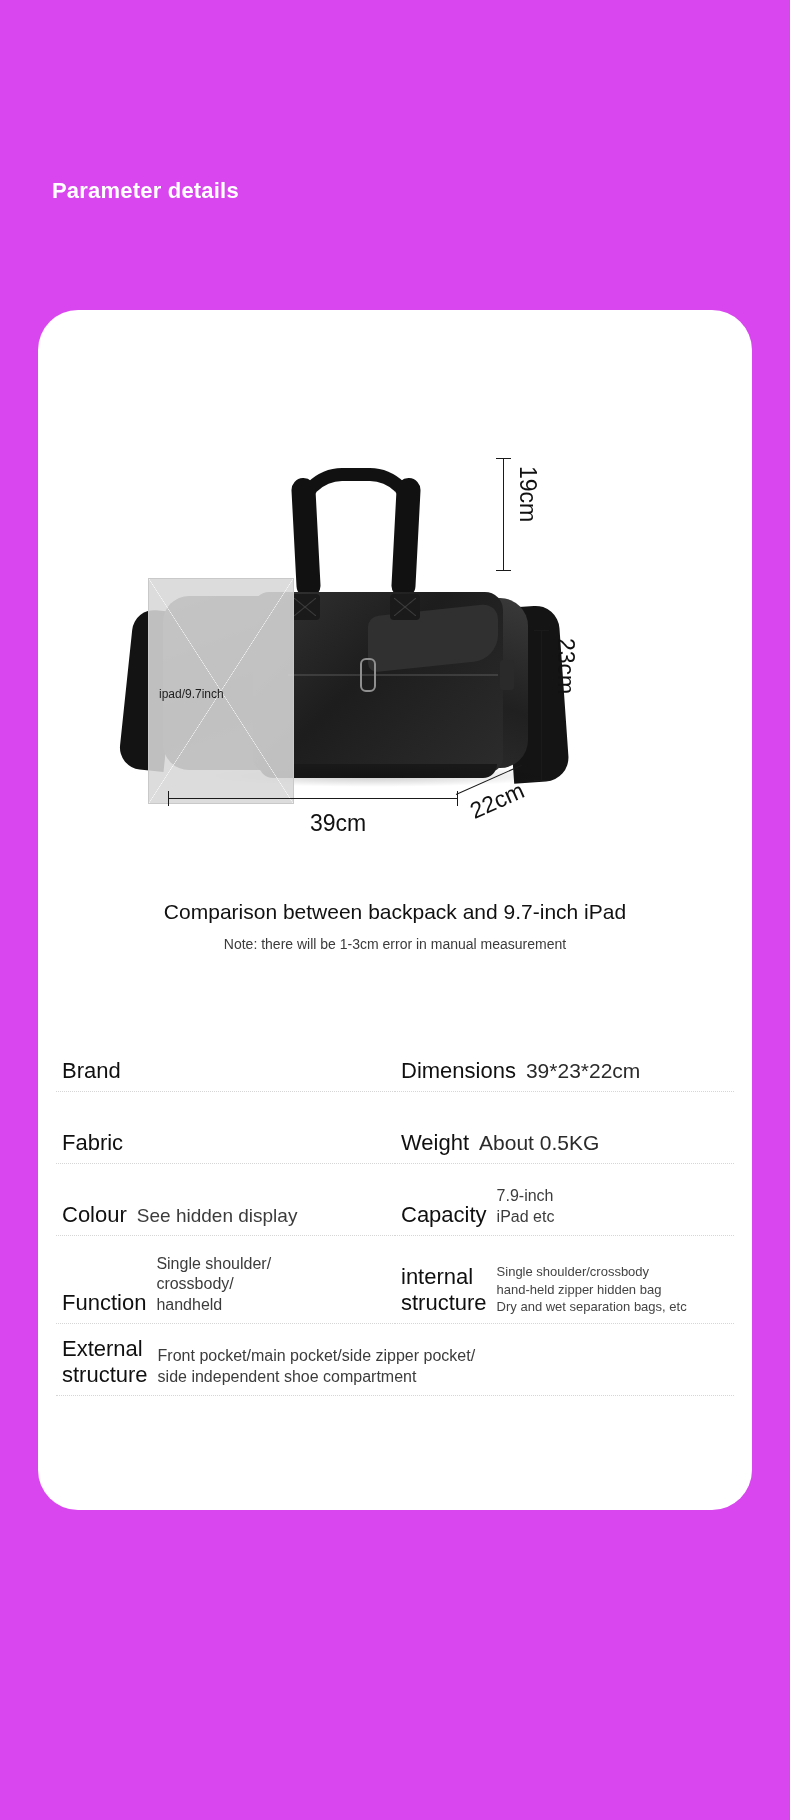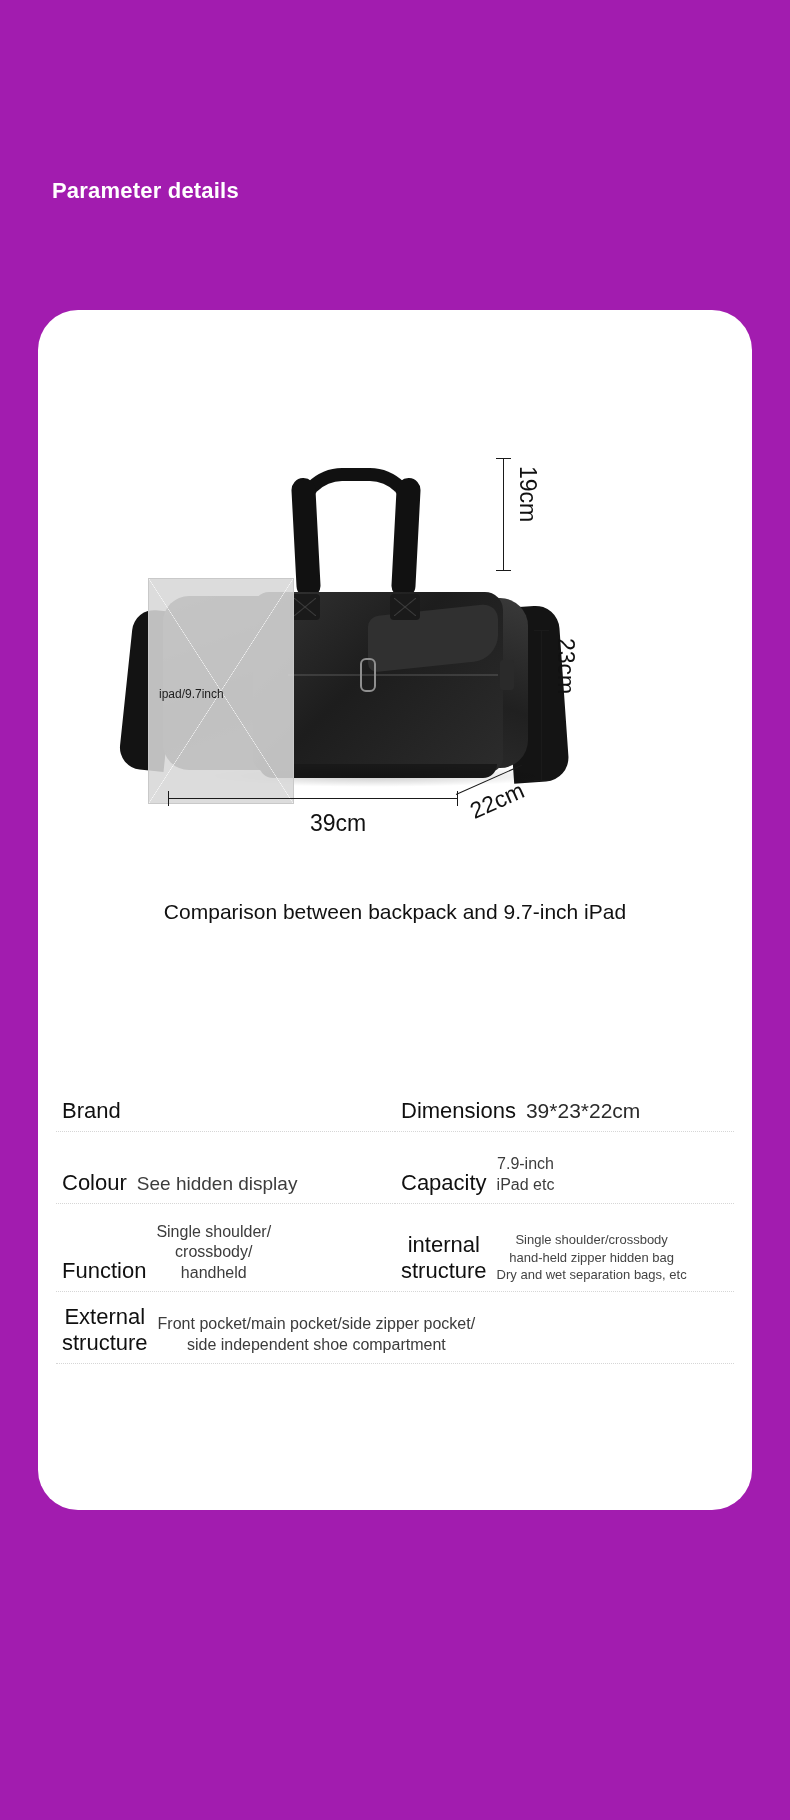--- a/index.html
+++ b/index.html
@@ -11,21 +11,21 @@
     width: 790px;
     height: 1820px;
     position: relative;
     font-family: "Liberation Sans", sans-serif;
     overflow: hidden;
   }
 
   .page {
     position: absolute;
     inset: 0;
-    background: #a21caf;
+    background: #d946ef;
   }
 
   
   .section-title {
     position: absolute;
     left: 52px;
     top: 178px;
     color: #ffffff;
     font-size: 22px;
     font-weight: bold;
@@ -275,23 +275,22 @@
     width: 714px;
     text-align: center;
     color: #3b3b3b;
     font-size: 14px;
   }
 
   
   .spec-table {
     position: absolute;
     left: 18px;
-    top: 750px;
+    top: 710px;
     width: 678px;
-    text-align: center;
   }
   .spec-row {
     display: flex;
     width: 100%;
   }
   .spec-cell {
     display: flex;
     align-items: flex-end;
     box-sizing: border-box;
     border-bottom: 1px dotted #d6d6d6;
@@ -382,35 +381,46 @@
 
       <div class="mline h-39"></div>
       <div class="mline h-39-cap-l"></div>
       <div class="mline h-39-cap-r"></div>
       <div class="dim-label lbl-39">39cm</div>
 
       <div class="mline d-22"></div>
       <div class="dim-label lbl-22">22cm</div>
 
       <div class="caption">Comparison between backpack and 9.7-inch iPad</div>
+      <div class="caption-note">Note: there will be 1-3cm error in manual measurement</div>
     </div>
 
     <div class="spec-table">
 
       <div class="spec-row">
         <div class="spec-cell left">
           <span class="spec-key">Brand</span>
           <span class="spec-val"></span>
         </div>
         <div class="spec-cell right">
           <span class="spec-key">Dimensions</span>
           <span class="spec-val big">39*23*22cm</span>
         </div>
       </div>
 
+      <div class="spec-row">
+        <div class="spec-cell left">
+          <span class="spec-key">Fabric</span>
+          <span class="spec-val"></span>
+        </div>
+        <div class="spec-cell right">
+          <span class="spec-key">Weight</span>
+          <span class="spec-val big">About 0.5KG</span>
+        </div>
+      </div>
 
       <div class="spec-row">
         <div class="spec-cell left">
           <span class="spec-key">Colour</span>
           <span class="spec-val">See hidden display</span>
         </div>
         <div class="spec-cell right">
           <span class="spec-key">Capacity</span>
           <span class="spec-val med" style="white-space:pre-line">7.9-inch
 iPad etc</span>

